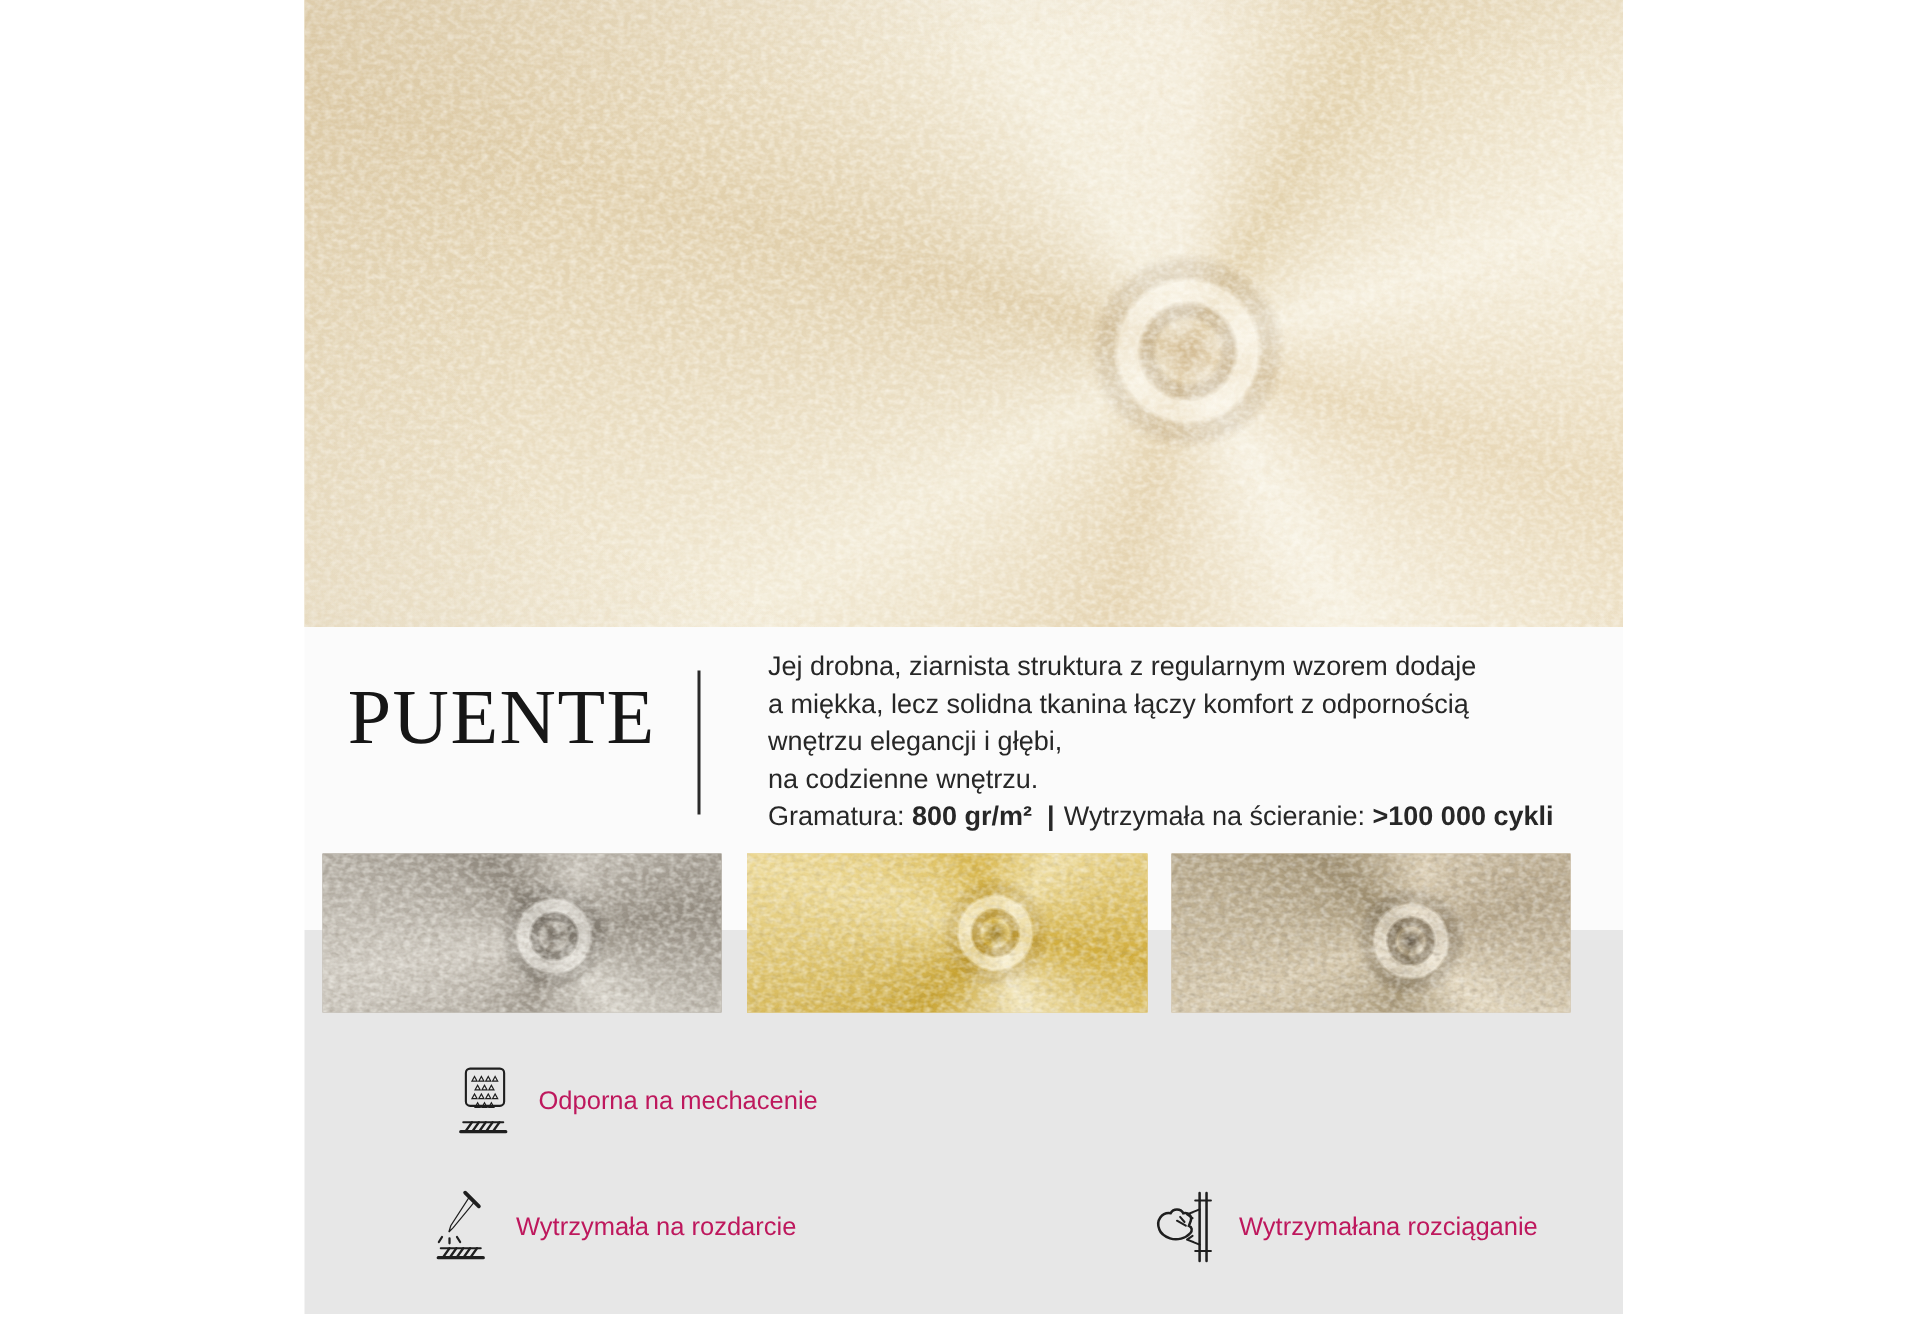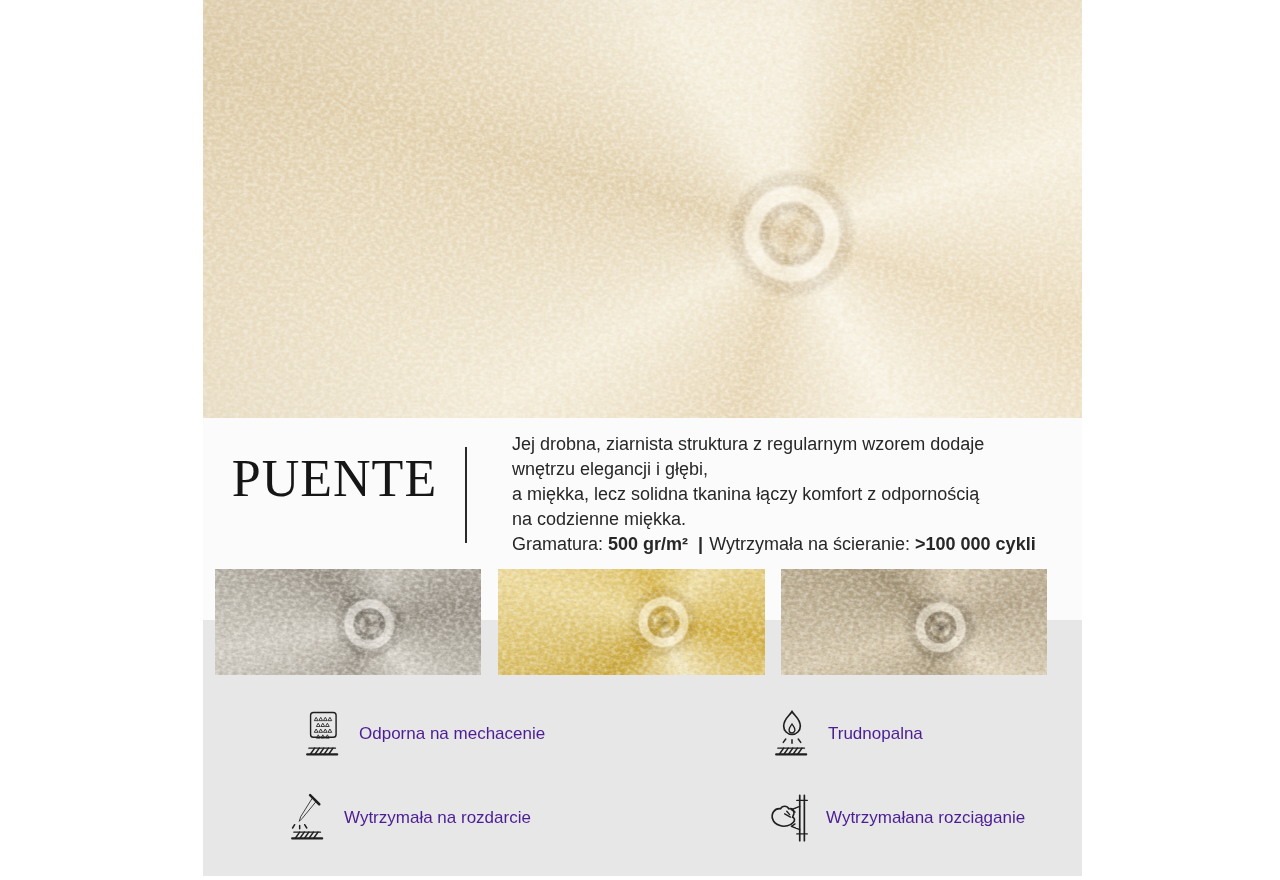--- a/index.html
+++ b/index.html
@@ -58,21 +58,21 @@
     background:
       radial-gradient(circle 10px at 60% 55%, #5d5243 0%, rgba(0,0,0,0) 90%),
       radial-gradient(circle at 60% 55%, rgba(0,0,0,0) 0 9px, rgba(70,58,42,.4) 11px 15px,
         rgba(246,240,228,.5) 17px 24px, rgba(70,58,42,.22) 26px 31px, rgba(0,0,0,0) 37px),
       conic-gradient(from 10deg at 60% 55%, #d9cbb0 0deg, #b4a488 62deg, #e2d6bd 122deg,
         #a89878 182deg, #d4c6aa 244deg, #9f8f70 304deg, #d9cbb0 360deg),
       #cdbda1;}
 
   
   .feature{position:absolute;display:flex;align-items:center;gap:16px;height:56px;}
-  .feature .label{font-size:17px;color:#4c1d95;white-space:nowrap;}
+  .feature .label{font-size:17px;color:#be185d;white-space:nowrap;}
   .f1{left:303px;top:706px;}
   .f2{left:772px;top:706px;}
   .f3{left:288px;top:790px;}
   .f4{left:766px;top:790px;text-align:center;}
   .icon{flex:0 0 auto;}
   .icon path,.icon line{stroke:#1f1f1f;fill:none;stroke-linecap:round;}
 </style>
 </head>
 <body>
 
@@ -106,25 +106,25 @@
 
   <div class="band"></div>
 
   <div class="title">
     <h1>PUENTE</h1>
   </div>
   <div class="divider"></div>
 
   <div class="desc">
     <div class="line">Jej drobna, ziarnista struktura z regularnym wzorem dodaje</div>
+    <div class="line">a miękka, lecz solidna tkanina łączy komfort z odpornością</div>
     <div class="line">wnętrzu elegancji i głębi,</div>
-    <div class="line">a miękka, lecz solidna tkanina łączy komfort z odpornością</div>
-    <div class="line">na codzienne miękka.</div>
+    <div class="line">na codzienne wnętrzu.</div>
     <div class="line">
-      <span>Gramatura: </span><span class="b">500 gr/m²</span><span class="sep">|</span><span>Wytrzymała na ścieranie: </span><span class="b">&gt;100 000 cykli</span>
+      <span>Gramatura: </span><span class="b">800 gr/m²</span><span class="sep">|</span><span>Wytrzymała na ścieranie: </span><span class="b">&gt;100 000 cykli</span>
     </div>
   </div>
 
   <div class="swatch s1">
     <svg class="grain">
         <rect width="100%" height="100%" filter="url(#fDark)" opacity="0.5"></rect>
       <rect width="100%" height="100%" filter="url(#fLight)" opacity="0.6"></rect>
       </svg>
   </div>
   <div class="swatch s2">
@@ -159,31 +159,20 @@
           <path d="M22 36 h4 l-2 -3.6 z"></path>
           <path d="M27.5 36 h4 l-2 -3.6 z"></path>
       </g>
       <path d="M7 48 H39" stroke-width="1.6"></path>
       <path d="M9 55 L14 48 M14.5 55 L19.5 48 M20 55 L25 48 M25.5 55 L30.5 48 M31 55 L36 48" stroke-width="1.8"></path>
       <path d="M5 55.5 H41" stroke-width="2.6"></path>
     </svg>
     <span class="label">Odporna na mechacenie</span>
   </div>
 
-  <div class="feature f2">
-    <svg class="icon" width="40" height="52" viewBox="0 0 48 62">
-      <path d="M24 4 C21 9 14 13 14 21.5 A10 10 0 0 0 34 21.5 C34 13 27 9 24 4 Z" stroke-width="2"></path>
-      <path d="M24 19 C22.5 21.5 20.5 23 20.5 26.2 A3.5 3.5 0 0 0 27.5 26.2 C27.5 23 25.5 21.5 24 19 Z" stroke-width="1.6"></path>
-      <path d="M16.5 37 L13.5 41 M24 38 V42 M31.5 37 L34.5 41" stroke-width="1.8"></path>
-      <path d="M7 48 H39" stroke-width="1.6"></path>
-      <path d="M9 55 L14 48 M14.5 55 L19.5 48 M20 55 L25 48 M25.5 55 L30.5 48 M31 55 L36 48" stroke-width="1.8"></path>
-      <path d="M5 55.5 H41" stroke-width="2.6"></path>
-    </svg>
-    <span class="label">Trudnopalna</span>
-  </div>
 
   <div class="feature f3">
     <svg class="icon" width="40" height="52" viewBox="0 0 48 62">
       <path d="M26.5 3.5 L37.5 14.5" stroke-width="3"></path>
       <path d="M29.5 7.5 L33.5 11.5 L17 31.5 L13.5 35 L15 30 Z" fill="#1f1f1f" stroke="#1f1f1f" stroke-width="1"></path>
       <path d="M8 39 L5.5 43 M14 40 V44 M20 39 L22.5 43" stroke-width="1.8"></path>
       <path d="M7 48 H39" stroke-width="1.6"></path>
       <path d="M9 55 L14 48 M14.5 55 L19.5 48 M20 55 L25 48 M25.5 55 L30.5 48 M31 55 L36 48" stroke-width="1.8"></path>
       <path d="M5 55.5 H41" stroke-width="2.6"></path>
     </svg>

